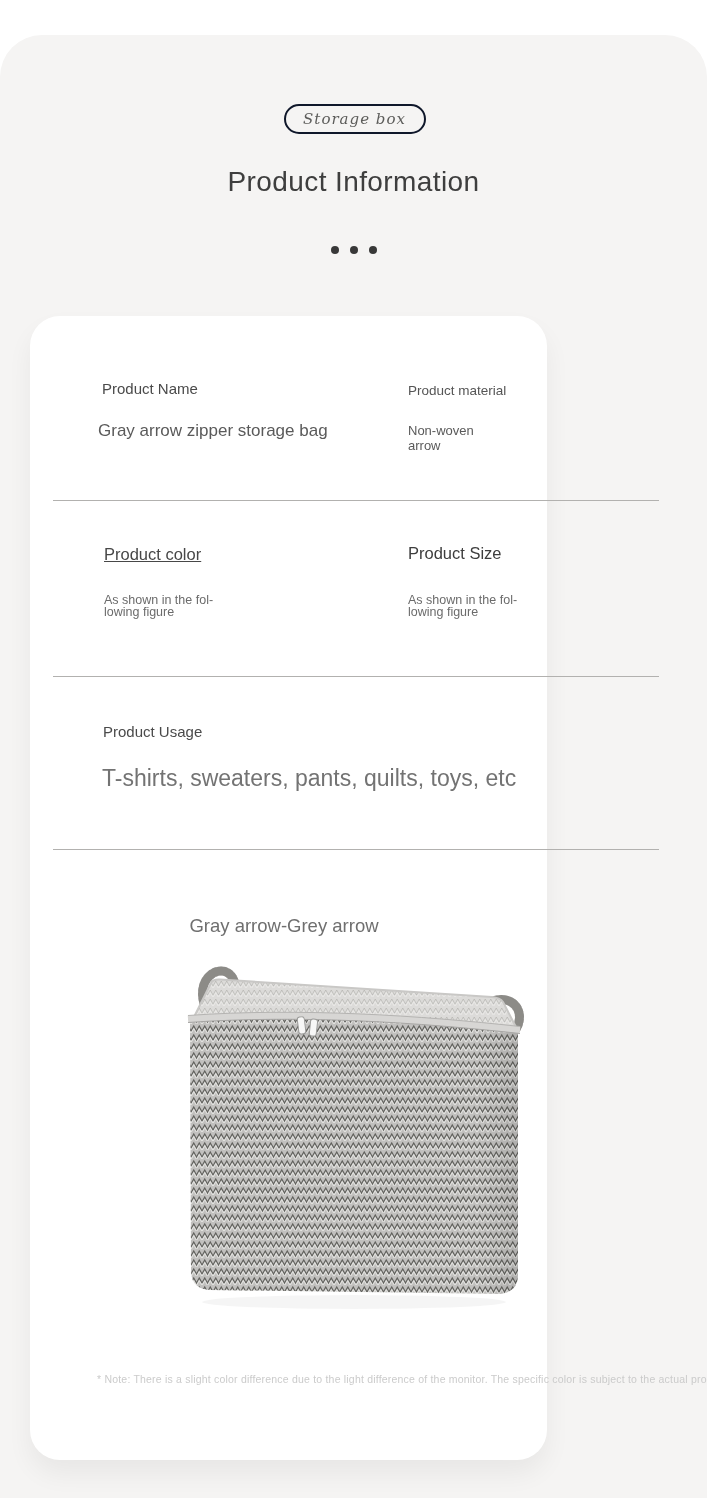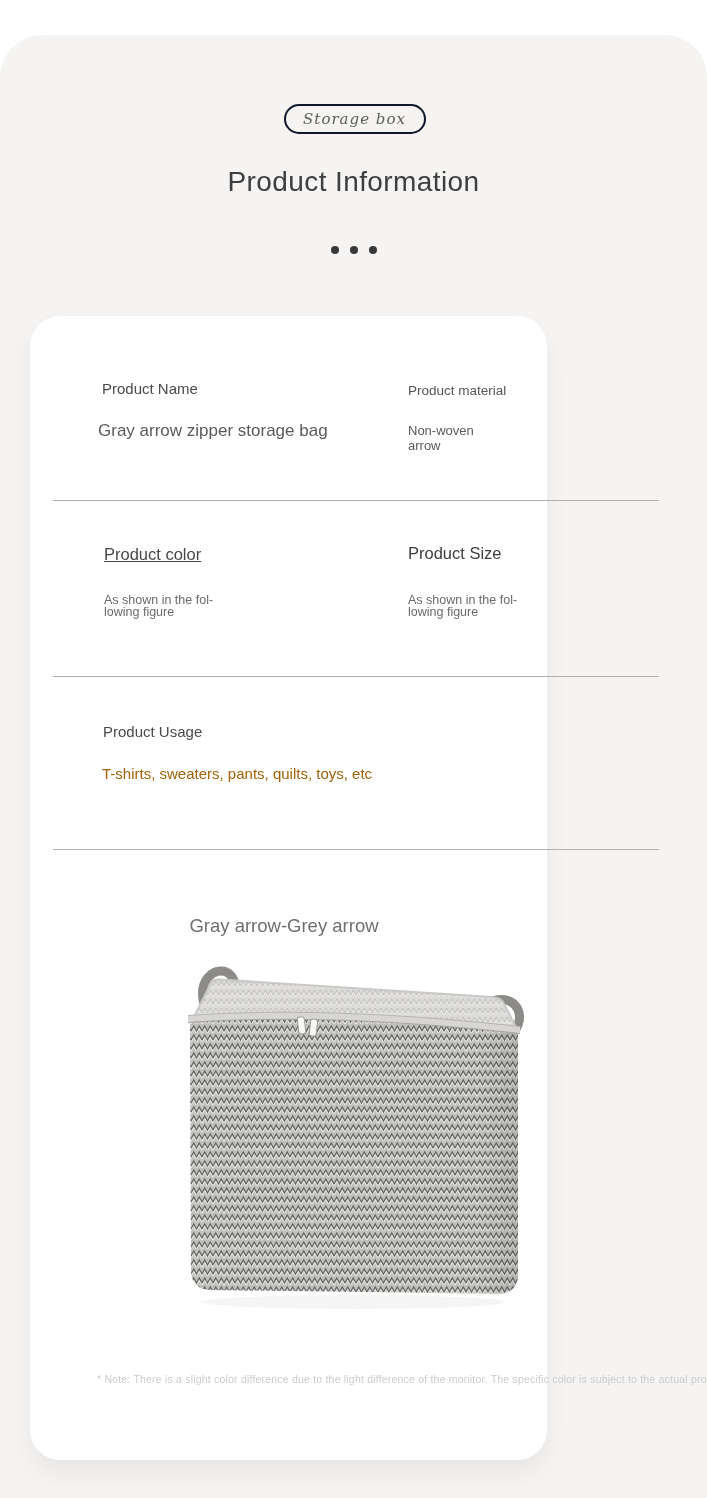--- a/index.html
+++ b/index.html
@@ -35,21 +35,21 @@
     box-shadow:0 14px 26px rgba(0,0,0,.055);
   }
   .card .abs{position:absolute;}
   .lbl{color:#4a4a4a;}
   .lbl-name{left:72px;top:64px;font-size:15px;}
   .lbl-material{left:378px;top:67px;font-size:13.5px;color:#555;}
   .lbl-color{left:74px;top:229px;font-size:16.5px;color:#474747;text-decoration:underline;}
   .lbl-size{left:378px;top:228px;font-size:16.5px;color:#3d3d3d;}
   .lbl-usage{left:73px;top:407px;font-size:15px;}
   .val-name{left:68px;top:105px;font-size:17px;color:#5a5a5a;}
-  .val-usage{left:72px;top:449px;font-size:15px;color:#a16207;}
+  .val-usage{left:72px;top:449px;font-size:23px;color:#737373;}
   .multiline{white-space:pre-line;}
   .val-material{left:378px;top:107px;font-size:13px;line-height:15px;color:#5a5a5a;}
   .val-color,.val-size{top:279px;font-size:12.5px;line-height:11.5px;color:#6b6b6b;}
   .val-color{left:74px;}
   .val-size{left:378px;}
   .divider{position:absolute;left:23px;width:606px;height:1px;background:#b2b1af;}
   .div1{top:184px;}
   .div2{top:360px;}
   .div3{top:533px;}
   .figure-title{

